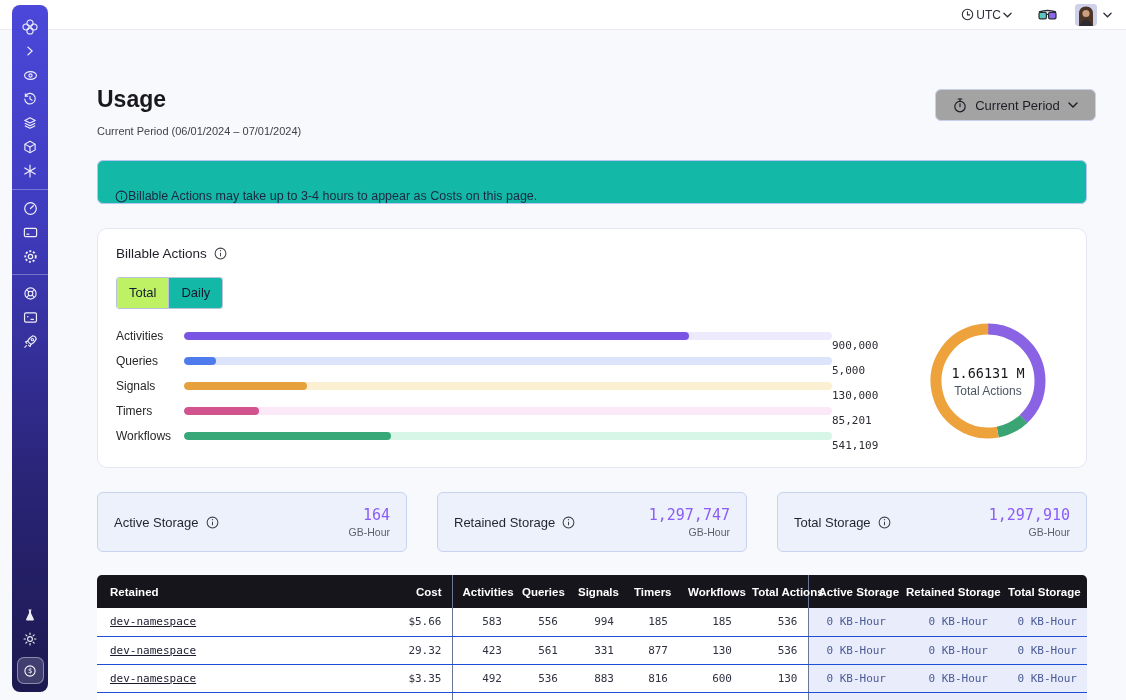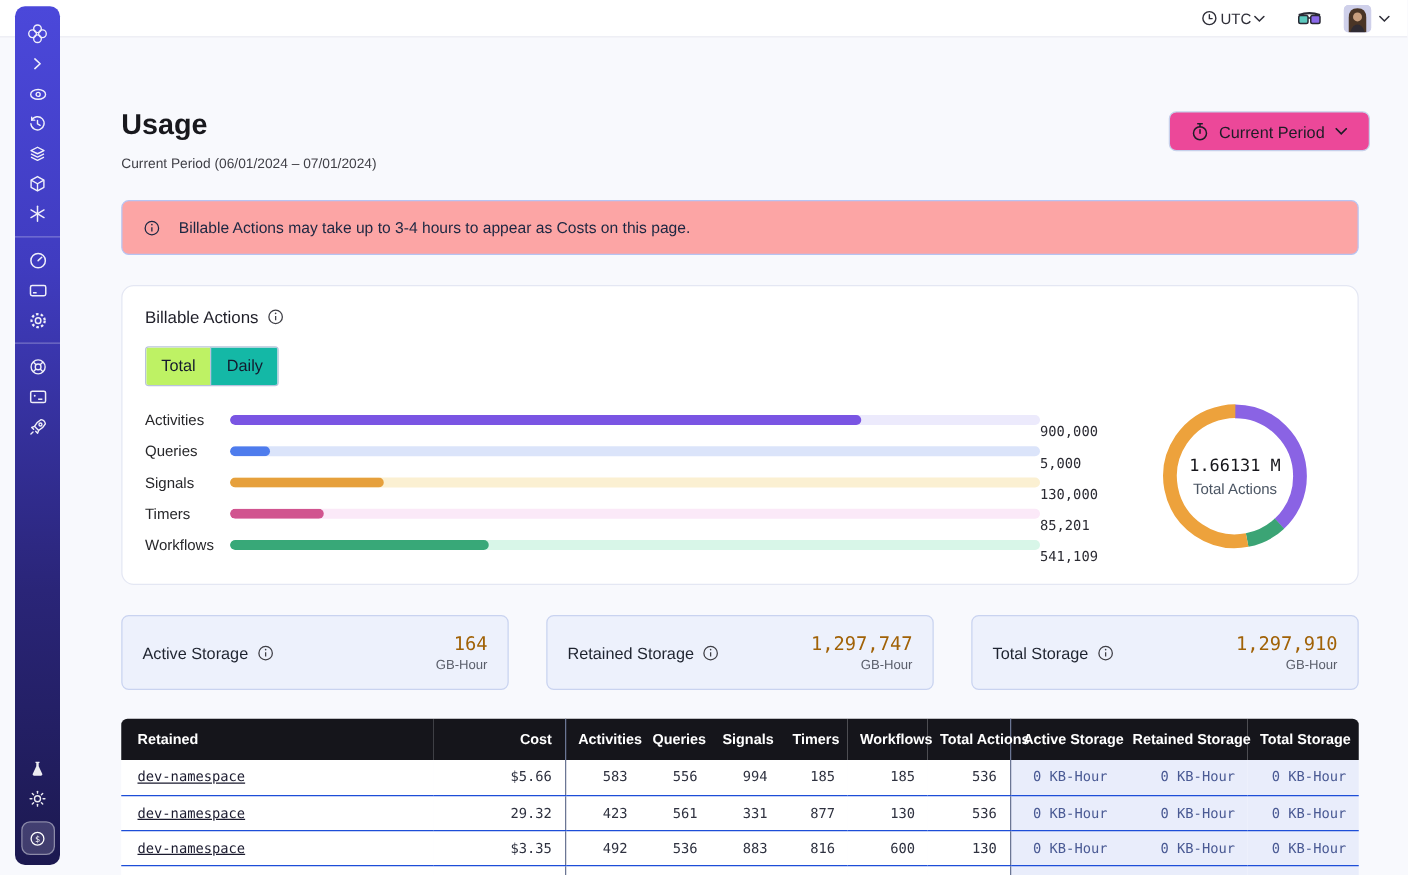--- a/index.html
+++ b/index.html
@@ -24,27 +24,27 @@
     cursor:pointer; opacity:.92; flex:0 0 auto; }
   .nav-divider { width:36px; height:1px; background:rgba(255,255,255,.3); margin:6px 0; }
   .nav-spacer { flex:1 1 auto; }
   .nav-active { width:27px; height:27px; border-radius:7px; background:rgba(255,255,255,.16);
     border:1px solid rgba(255,255,255,.4); display:flex; align-items:center; justify-content:center;
     cursor:pointer; margin-top:6px; }
 
   
   .page-title { position:absolute; left:97px; top:86px; font-size:23px; font-weight:600; color:#18181d; }
   .page-subtitle { position:absolute; left:97px; top:125px; font-size:11px; color:#3f3f46; }
-  .period-btn { position:absolute; top:89px; left:935px; width:161px; height:32px; background:#ec4899;
+  .period-btn { position:absolute; top:89px; left:935px; width:161px; height:32px; background:#a3a3a3;
     border:1px solid #c6d0ea; border-radius:6px; display:flex; align-items:center; justify-content:center;
     gap:8px; font-size:13px; font-weight:500; color:#1d1d26; cursor:pointer; }
 
   
-  .banner { position:absolute; left:97px; top:160px; width:990px; height:44px; background:#fca5a5;
-    border:1px solid #b7c3f2; border-radius:6px; display:flex; align-items:center; gap:15px;
+  .banner { position:absolute; left:97px; top:160px; width:990px; height:44px; background:#14b8a6;
+    border:1px solid #b7c3f2; border-radius:6px; display:flex; align-items:flex-end; gap:0;
     padding:0 17px; font-size:12.5px; color:#1c2742; }
   .info-ic { display:inline-flex; flex:0 0 auto; }
 
   
   .card { position:absolute; left:97px; top:228px; width:990px; height:240px; background:#fff;
     border:1px solid #e4e7f3; border-radius:10px; }
   .card-title { position:absolute; left:18px; top:17px; font-size:13.5px; font-weight:500;
     color:#1f1f29; display:flex; align-items:center; gap:7px; }
   .tabs { position:absolute; left:18px; top:48px; display:inline-flex; border:1px solid #b9c3dc;
     border-radius:3px; overflow:hidden; }
@@ -66,21 +66,21 @@
     align-items:center; justify-content:center; gap:3px; text-align:center; }
   .donut-value { font-size:13.5px; color:#17171c; font-family:"DejaVu Sans Mono", monospace; }
   .donut-label { font-size:12px; color:#4b5563; }
 
   
   .stat-card { position:absolute; top:492px; width:310px; height:60px; background:#edf1fc;
     border:1px solid #c9d3f0; border-radius:6px; display:flex; align-items:center;
     justify-content:space-between; padding:0 16px; }
   .stat-label { font-size:13px; color:#1f2430; display:flex; align-items:center; gap:7px; }
   .stat-right { text-align:right; }
-  .stat-value { font-size:15px; color:#a16207; font-family:"DejaVu Sans Mono", monospace; }
+  .stat-value { font-size:15px; color:#8b5cf6; font-family:"DejaVu Sans Mono", monospace; }
   .stat-unit { font-size:10.5px; color:#5b5f6b; margin-top:2px; }
 
   
   .table-wrap { position:absolute; left:97px; top:575px; width:990px; }
   table { border-collapse:collapse; width:990px; table-layout:fixed; }
   thead th { background:#15151b; color:#fff; font-size:11.5px; font-weight:600; height:33px;
     padding:0 10px; white-space:nowrap; }
   thead th:first-child { border-top-left-radius:5px; text-align:left; padding-left:13px; }
   thead th:last-child { border-top-right-radius:5px; }
   th.num, td.num { text-align:right; }

